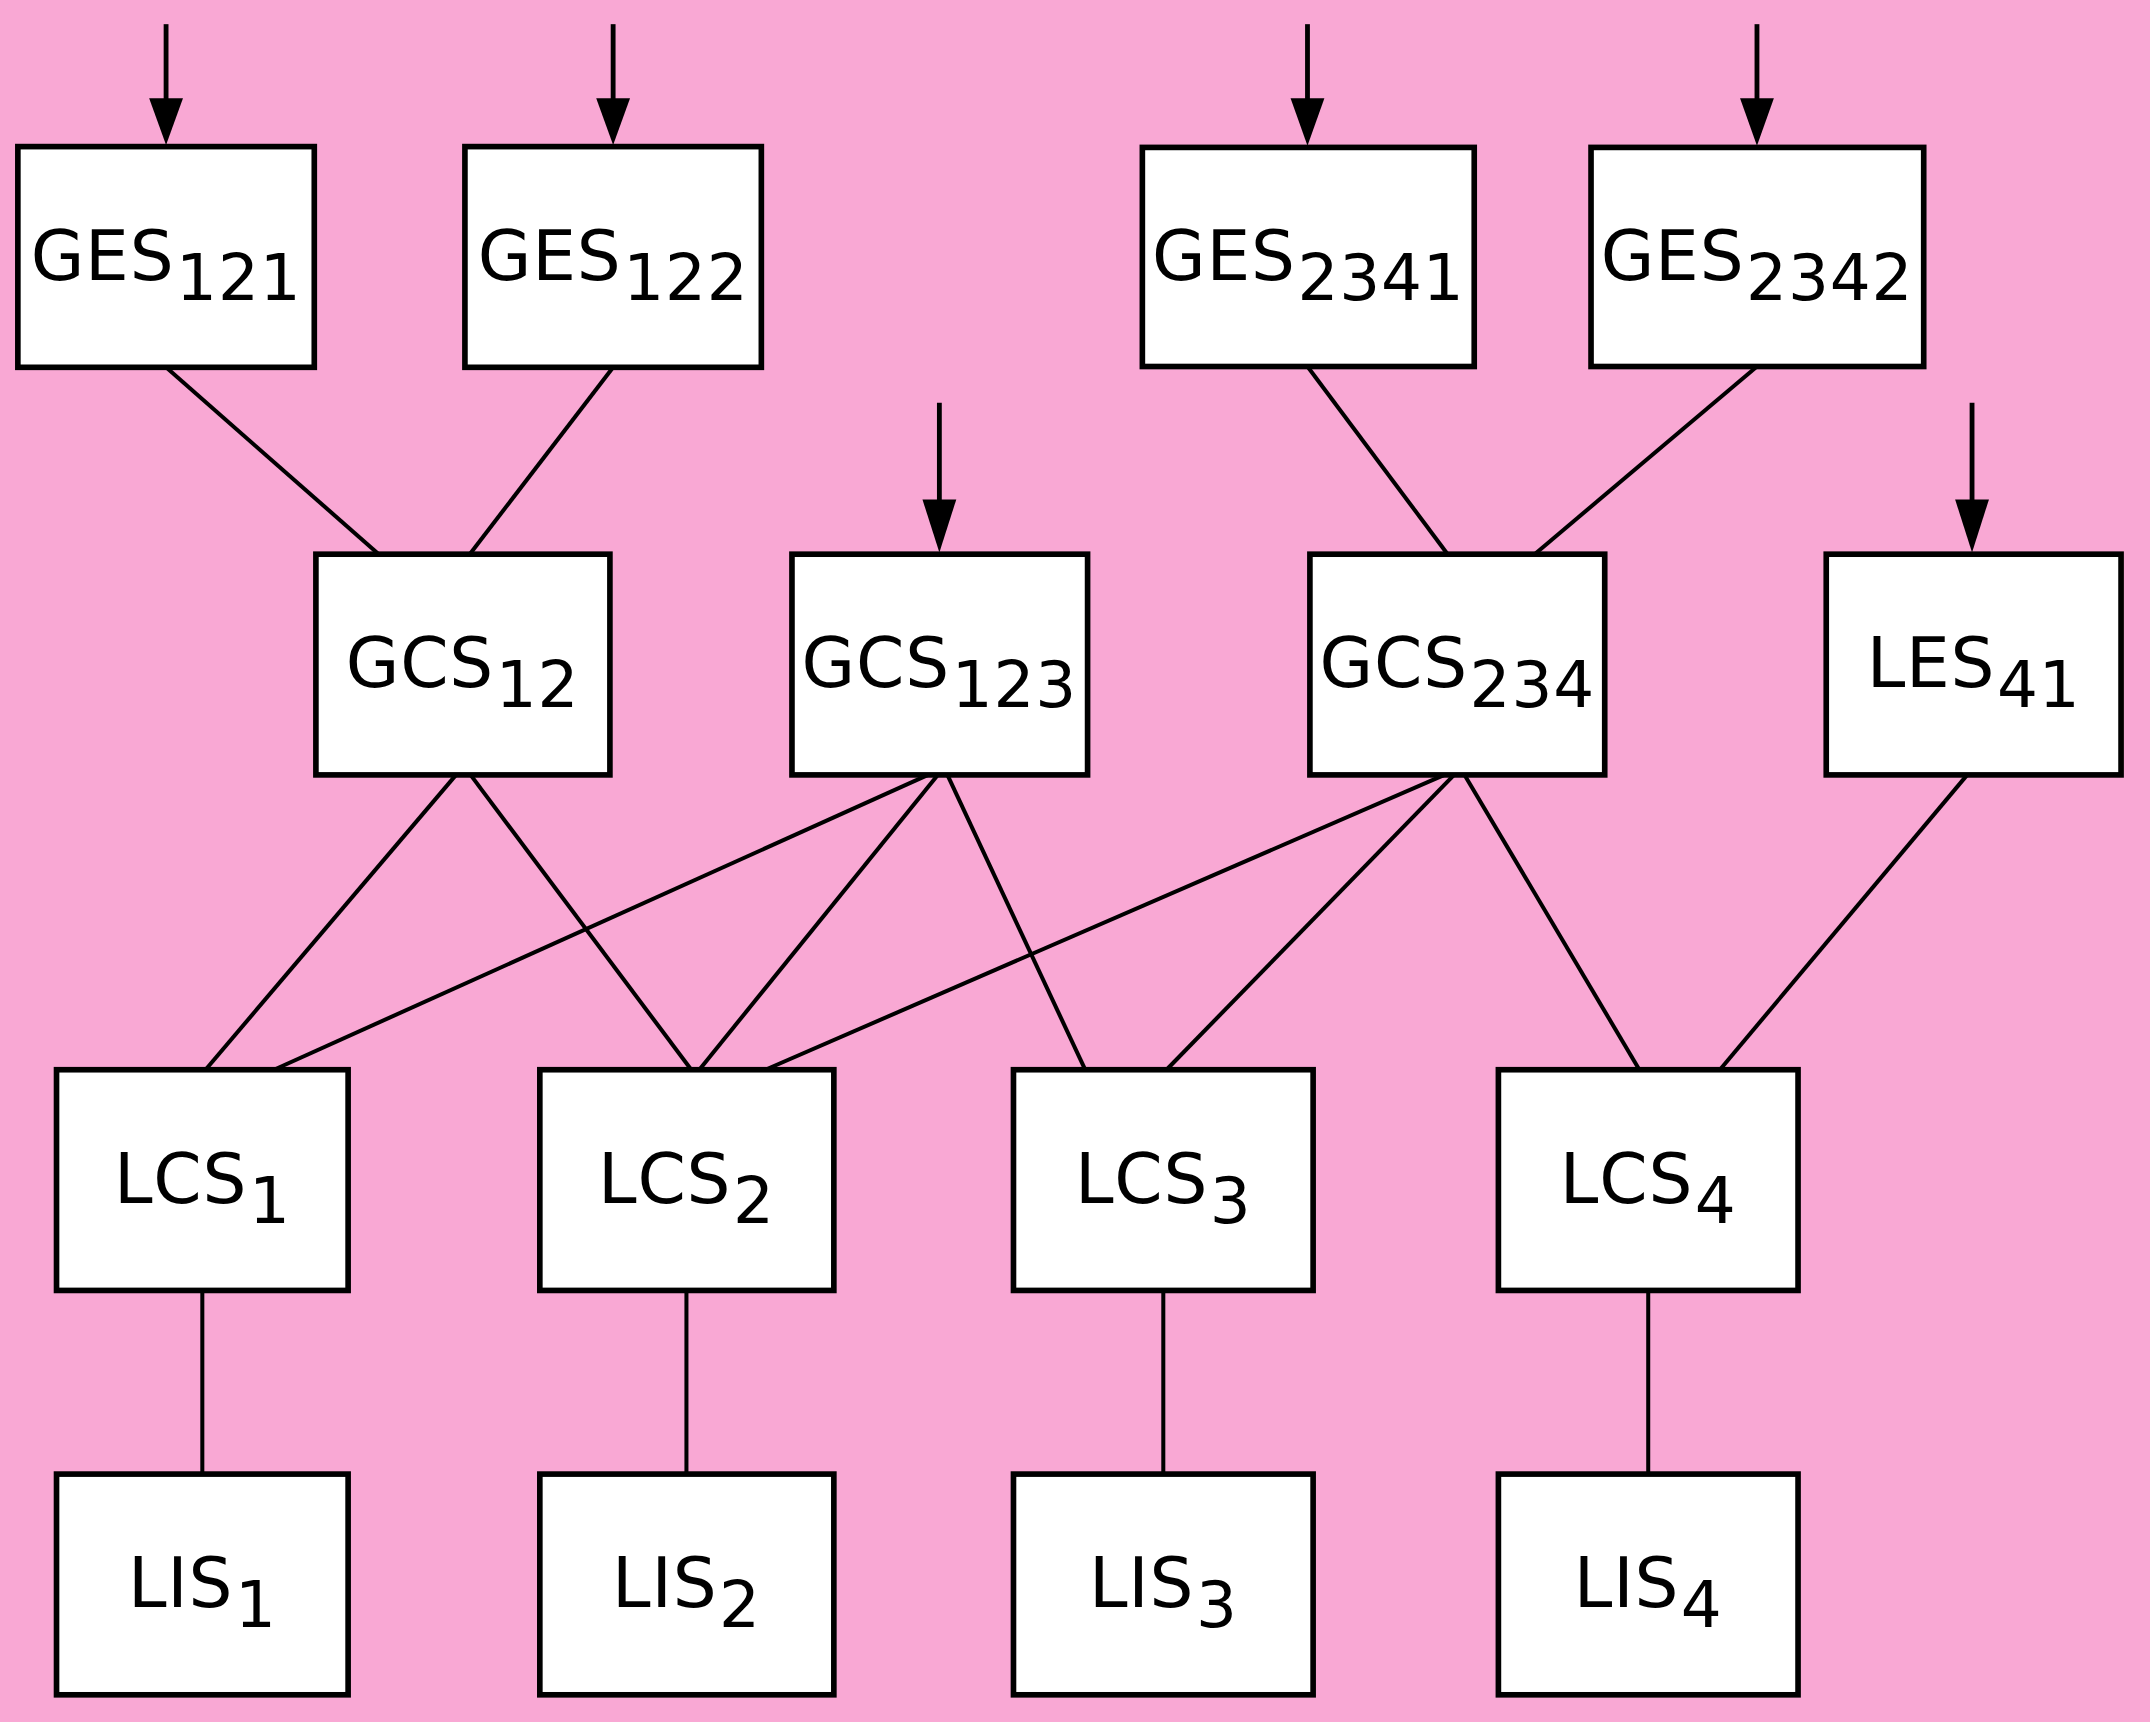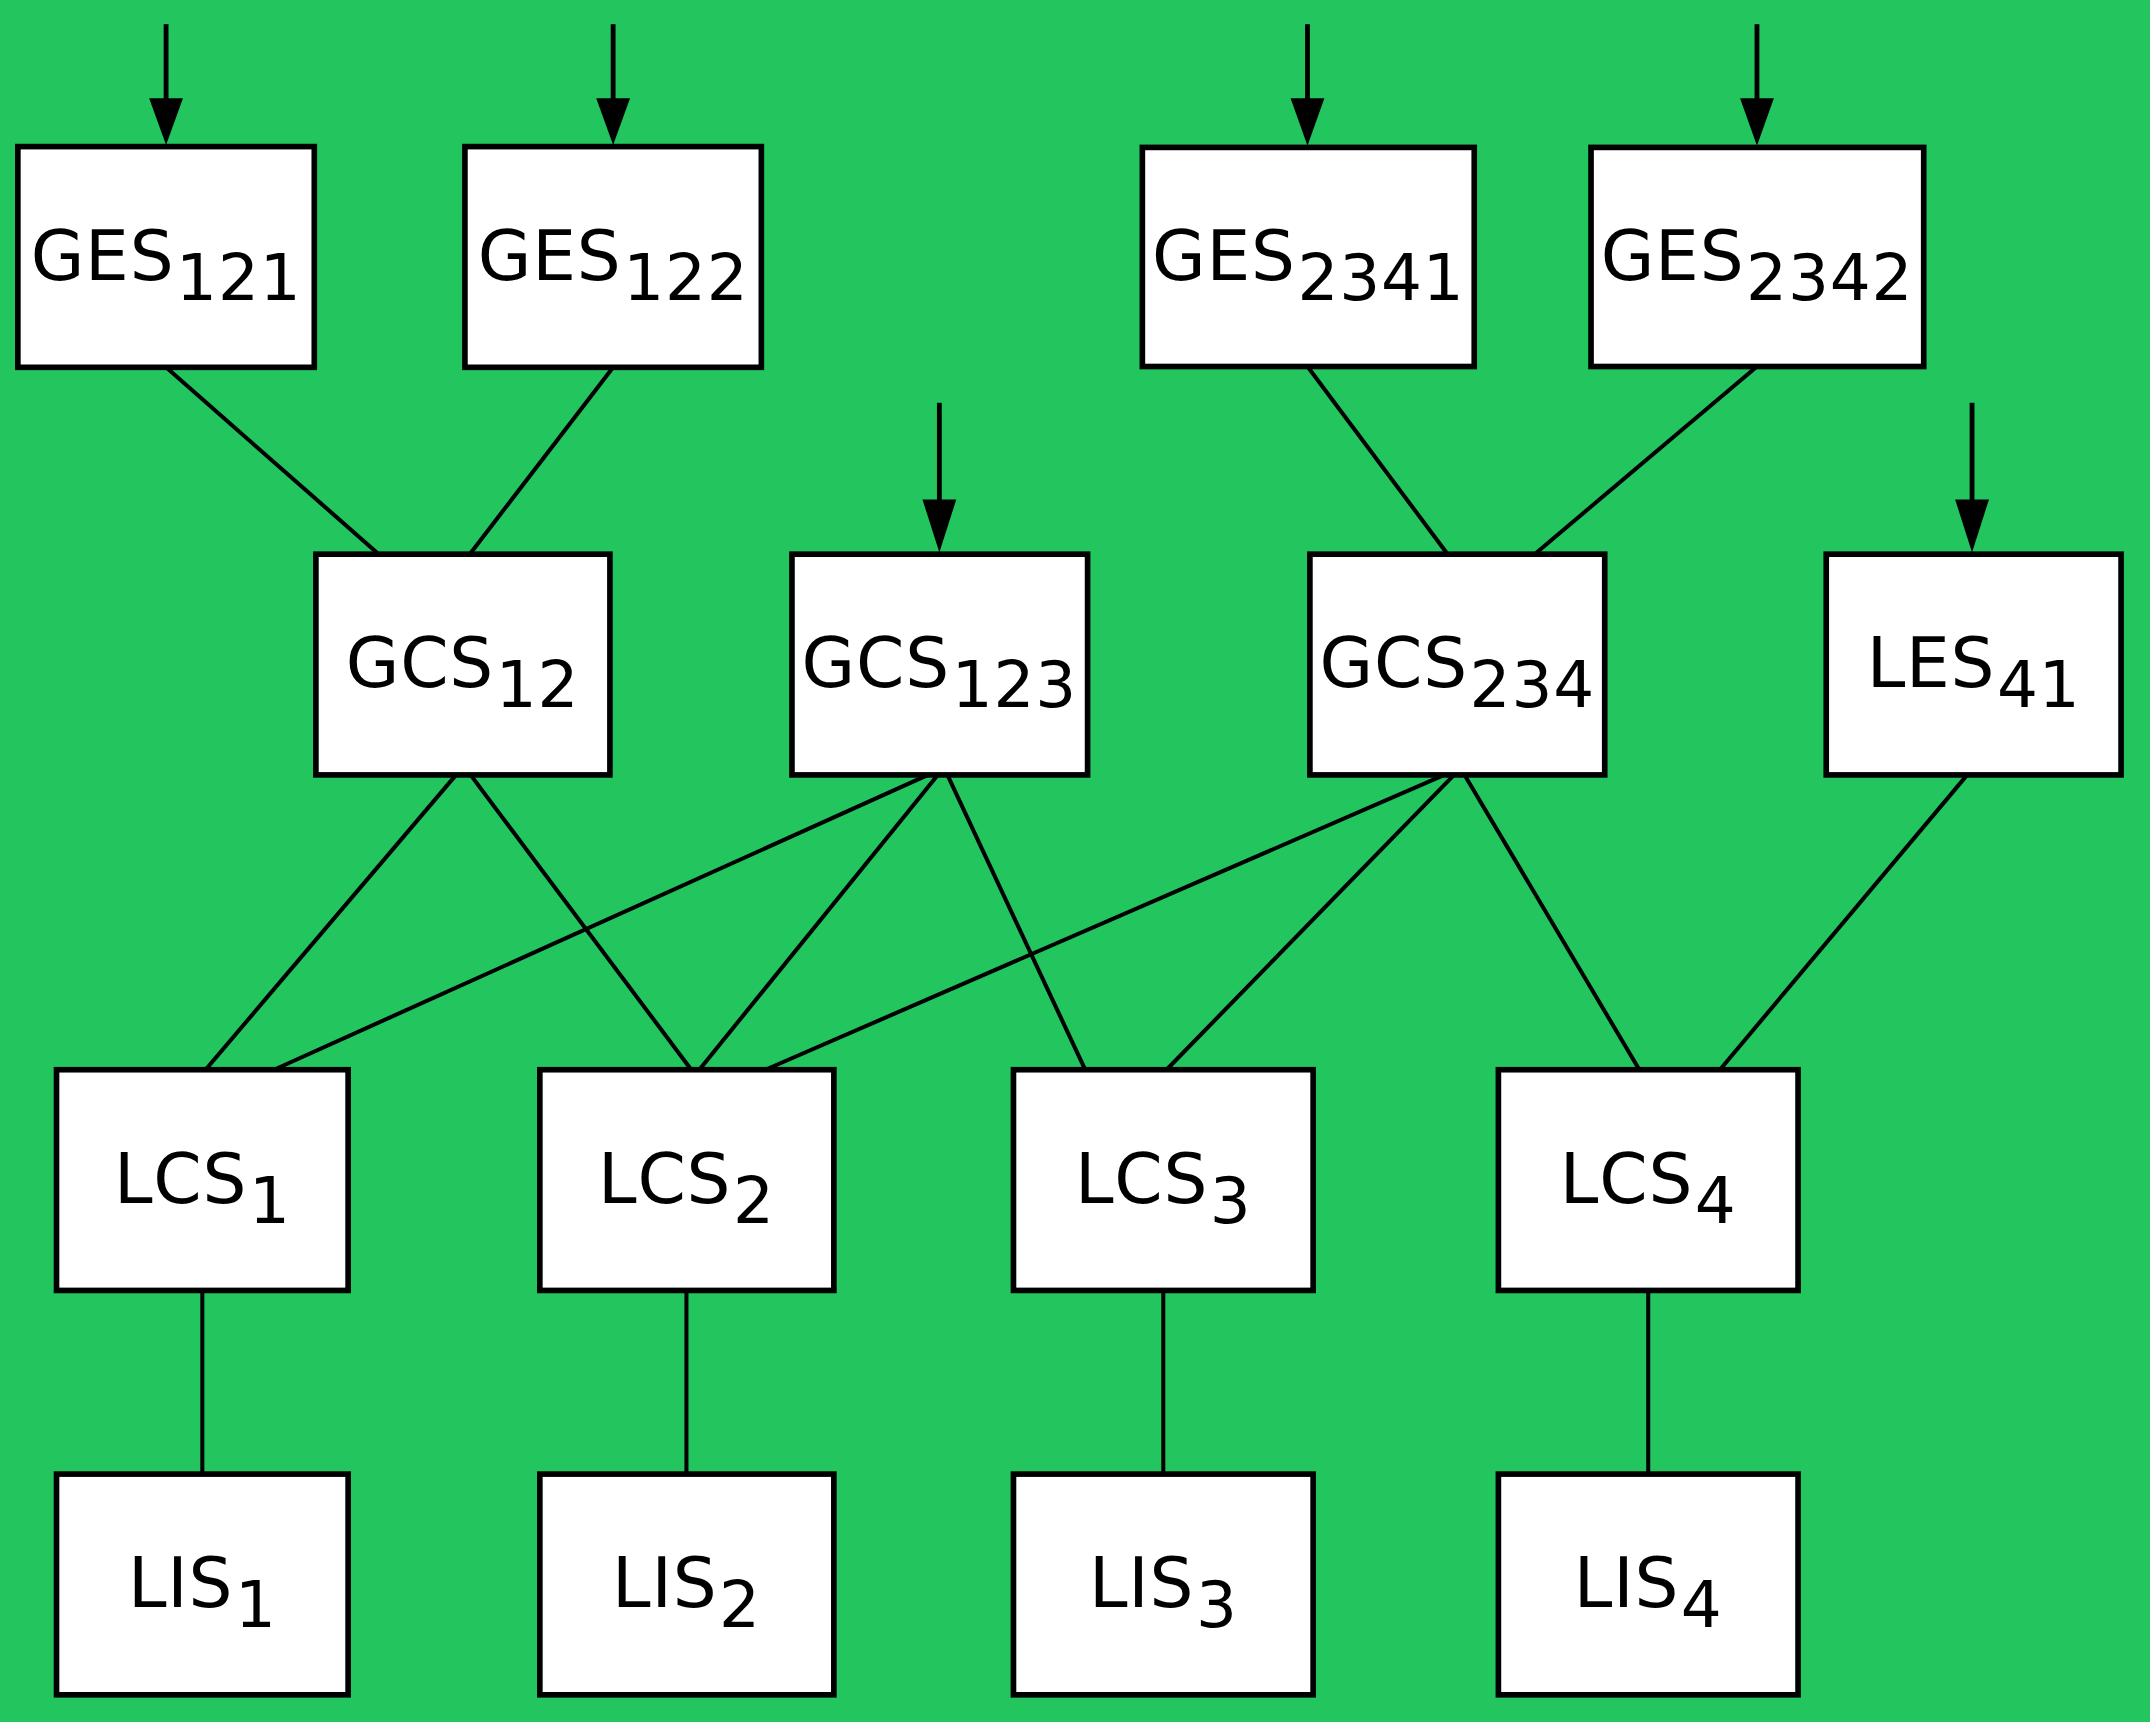--- a/index.html
+++ b/index.html
@@ -9,21 +9,21 @@
   }
   body {
     width: 2151px;
     height: 1723px;
     font-family: "DejaVu Sans", sans-serif;
   }
   #stage {
     position: relative;
     width: 2151px;
     height: 1723px;
-    background: #22c55e;
+    background: #f9a8d4;
   }
   svg { display: block; }
   .node-box {
     fill: #ffffff;
     stroke: #000000;
     stroke-width: 7;
   }
   .edge {
     stroke: #000000;
     stroke-width: 5;

